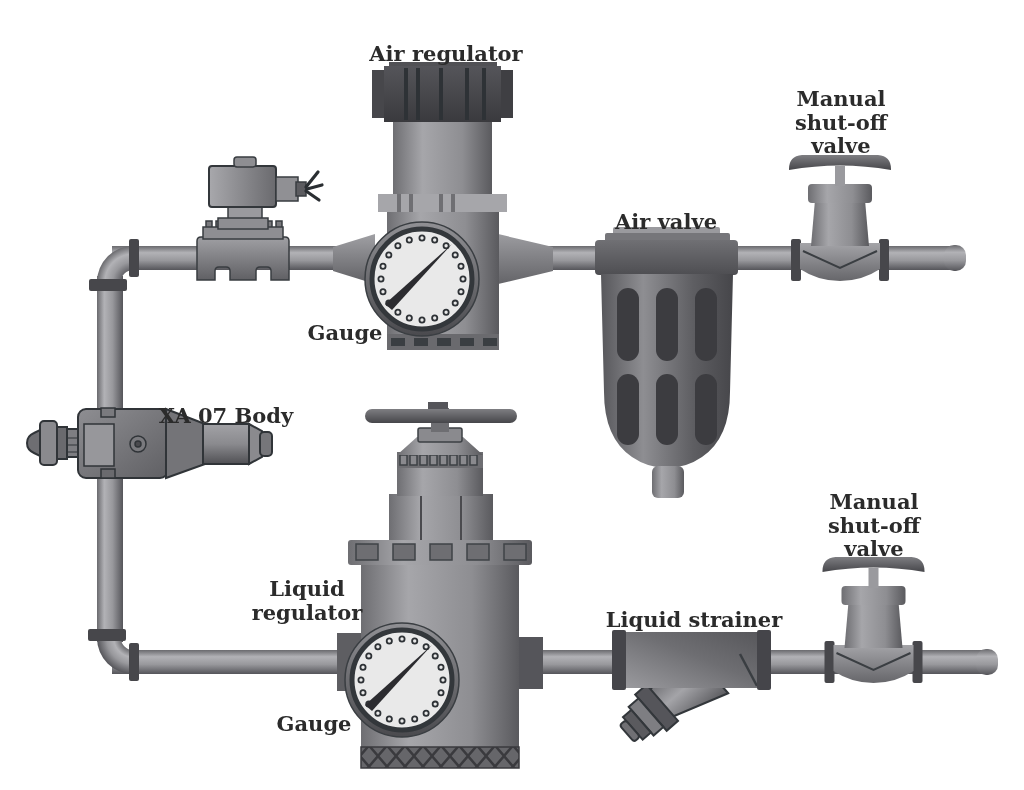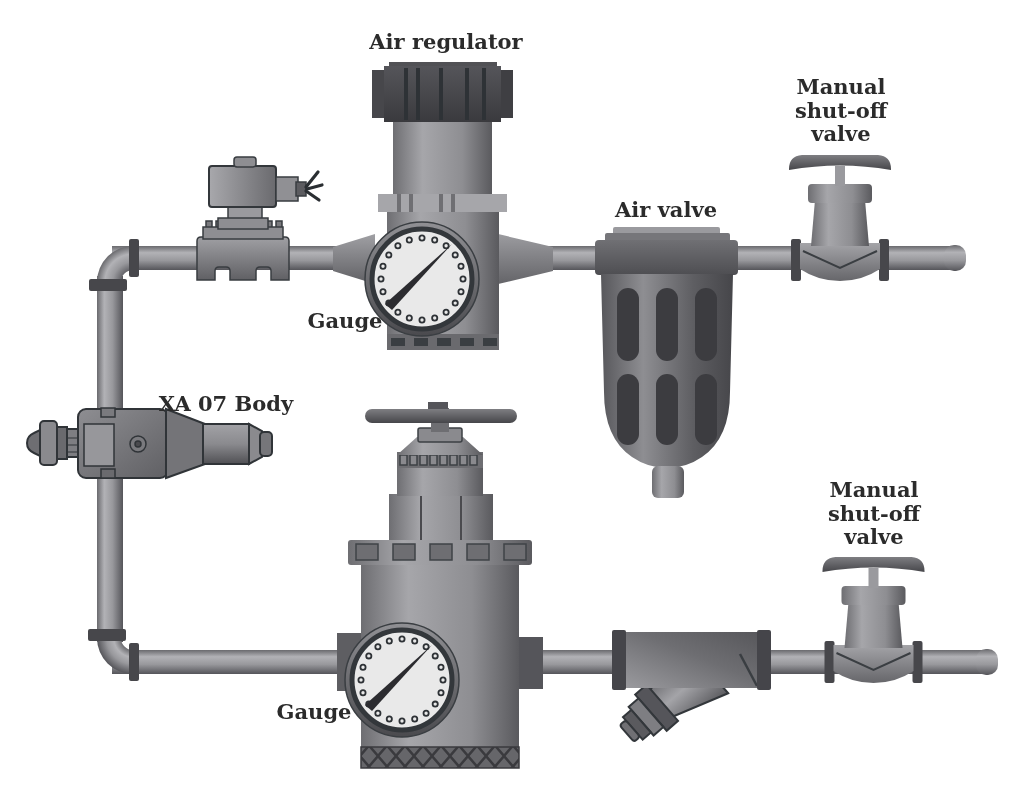--- a/index.html
+++ b/index.html
@@ -1,21 +1,21 @@
 <!DOCTYPE html>
 <html><head>
 <meta charset="utf-8">
 <style>
   html,body{margin:0;padding:0;background:#ffffff;}
   #stage{position:relative;width:1024px;height:790px;background:#ffffff;overflow:hidden;
          font-family:"DejaVu Serif","Liberation Serif",serif;}
   #stage svg{position:absolute;left:0;top:0;}
   .lbl{position:absolute;transform:translate(-50%,-50%);color:#2b2b2b;font-weight:700;
        font-size:21px;line-height:1.13;text-align:center;white-space:pre-line;
-       font-family:"DejaVu Serif","Liberation Serif",serif;}
+       font-family:"DejaVu Serif","Liberation Serif",serif;margin-top:12px;}
 </style>
 </head>
 <body>
 
 <div id="stage">
 <svg width="1024" height="790" viewBox="0 0 1024 790">
 <defs>
   <linearGradient id="pipeH" x1="0" y1="0" x2="0" y2="1">
     <stop offset="0" stop-color="#6a6a6e"></stop>
           <stop offset="0.28" stop-color="#b2b2b6"></stop>
@@ -314,17 +314,20 @@
 <use href="#msv" transform="translate(33.5,402)"></use>
 </svg>
 
 <div class="lbl" style="left:446px;top:42px;">Air regulator</div>
 <div class="lbl" style="left:345px;top:321px;">Gauge</div>
 <div class="lbl" style="left:666px;top:210px;">Air valve</div>
 <div class="lbl" style="left:841px;top:111px;">Manual
 shut-off
 valve</div>
 <div class="lbl" style="left:226px;top:404px;">XA 07 Body</div>
+<div class="lbl" style="left:307px;top:589px;">Liquid
+regulator</div>
 <div class="lbl" style="left:314px;top:712px;">Gauge</div>
+<div class="lbl" style="left:694px;top:608px;">Liquid strainer</div>
 <div class="lbl" style="left:874px;top:514px;">Manual
 shut-off
 valve</div>
 </div>
 
 </body></html>

